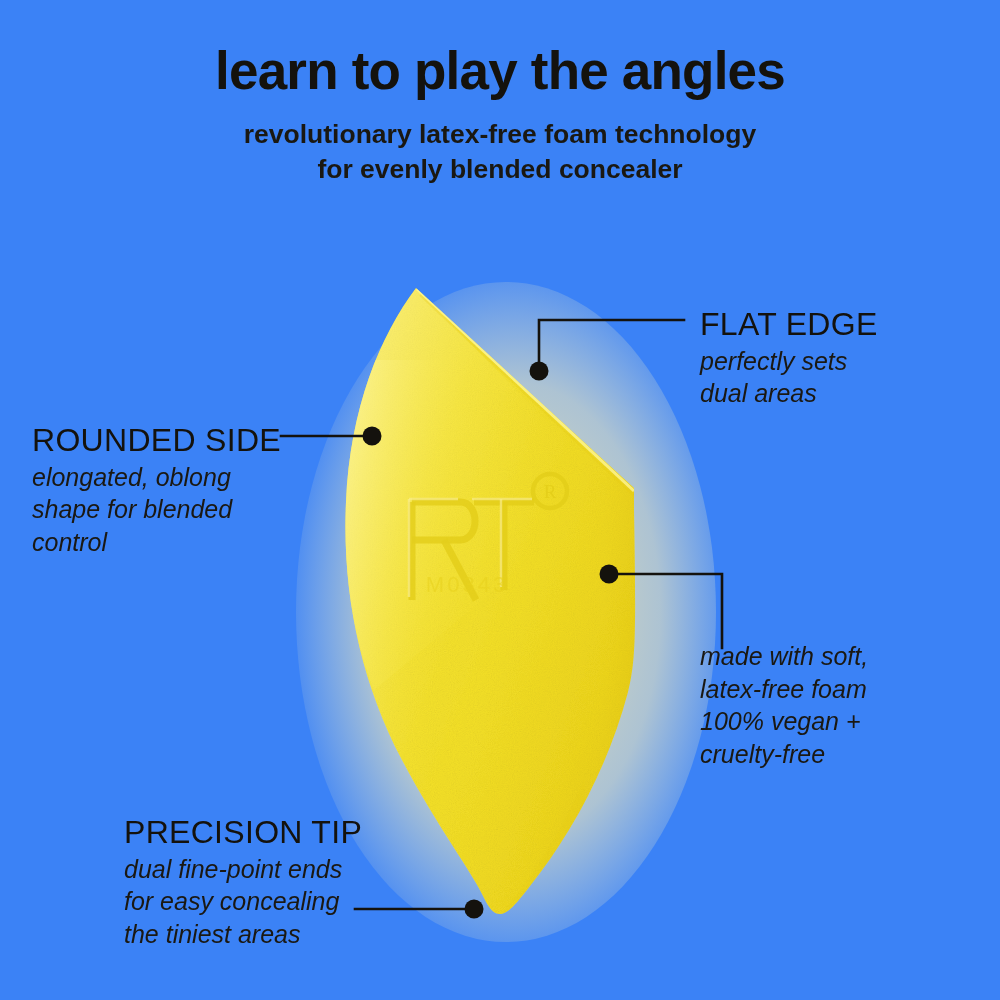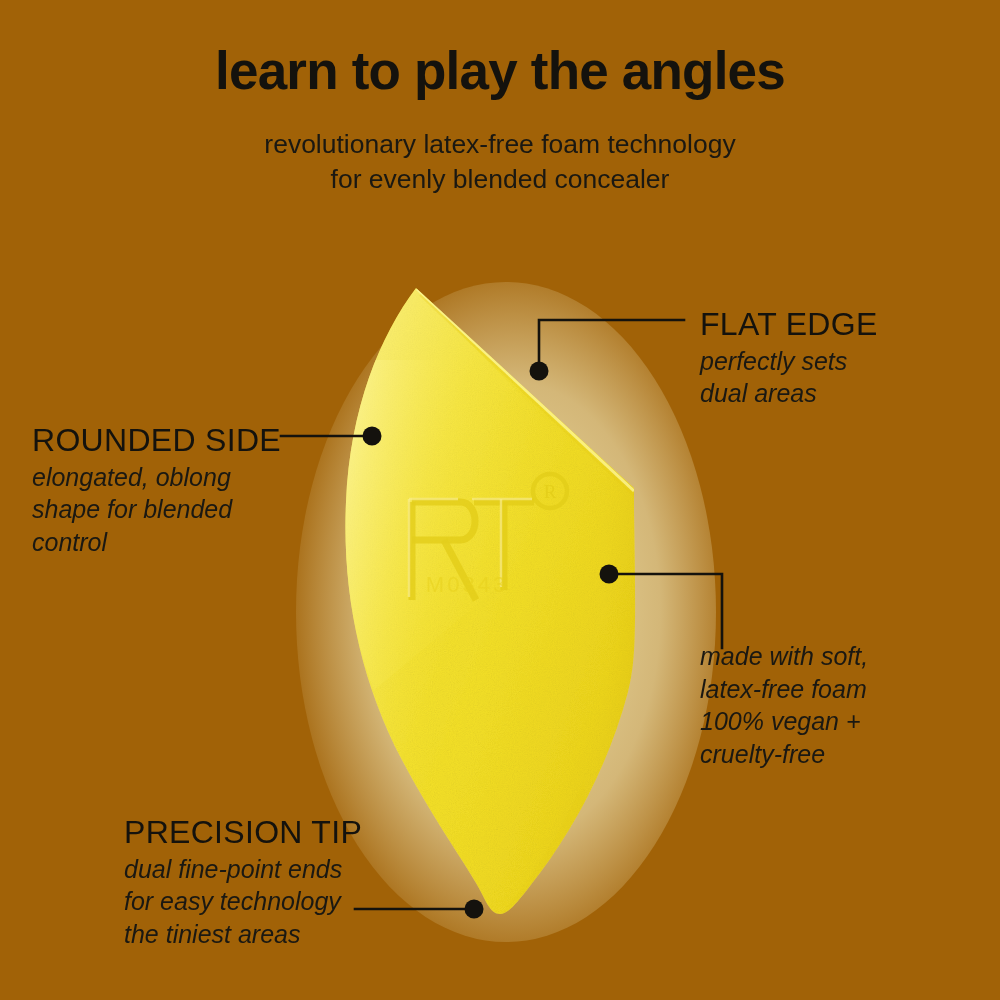--- a/index.html
+++ b/index.html
@@ -12,44 +12,44 @@
     background: #fbf6ce;
     font-family: "Liberation Sans", sans-serif;
     color: #16140f;
     overflow: hidden;
     position: relative;
   }
   #stage {
     position: relative;
     width: 1000px;
     height: 1000px;
-    background: #a16207;
+    background: #3b82f6;
   }
 
   
   #header {
     position: absolute;
     left: 0;
     top: 44px;
     width: 1000px;
     text-align: center;
   }
   #title {
     font-size: 53px;
     font-weight: 700;
     letter-spacing: -0.8px;
     line-height: 1.0;
     color: #14120d;
     margin: 0;
     font-family: "Liberation Sans", sans-serif;
   }
   #subtitle {
-    margin-top: 30px;
+    margin-top: 20px;
     font-size: 26.5px;
-    font-weight: 400;
+    font-weight: 700;
     line-height: 1.32;
     color: #1a1812;
   }
   #subtitle .ln { display: block; }
 
   
   #sponge-wrap {
     position: absolute;
     left: 284px;
     top: 240px;
@@ -259,18 +259,18 @@
       <span class="ln">latex-free foam</span>
       <span class="ln">100% vegan +</span>
       <span class="ln">cruelty-free</span>
     </div>
   </div>
 
   <div class="callout" id="callout-precision-tip">
     <div class="head">PRECISION TIP</div>
     <div class="body">
       <span class="ln">dual fine-point ends</span>
-      <span class="ln">for easy technology</span>
+      <span class="ln">for easy concealing</span>
       <span class="ln">the tiniest areas</span>
     </div>
   </div>
 
 </div>
 
 </body></html>

